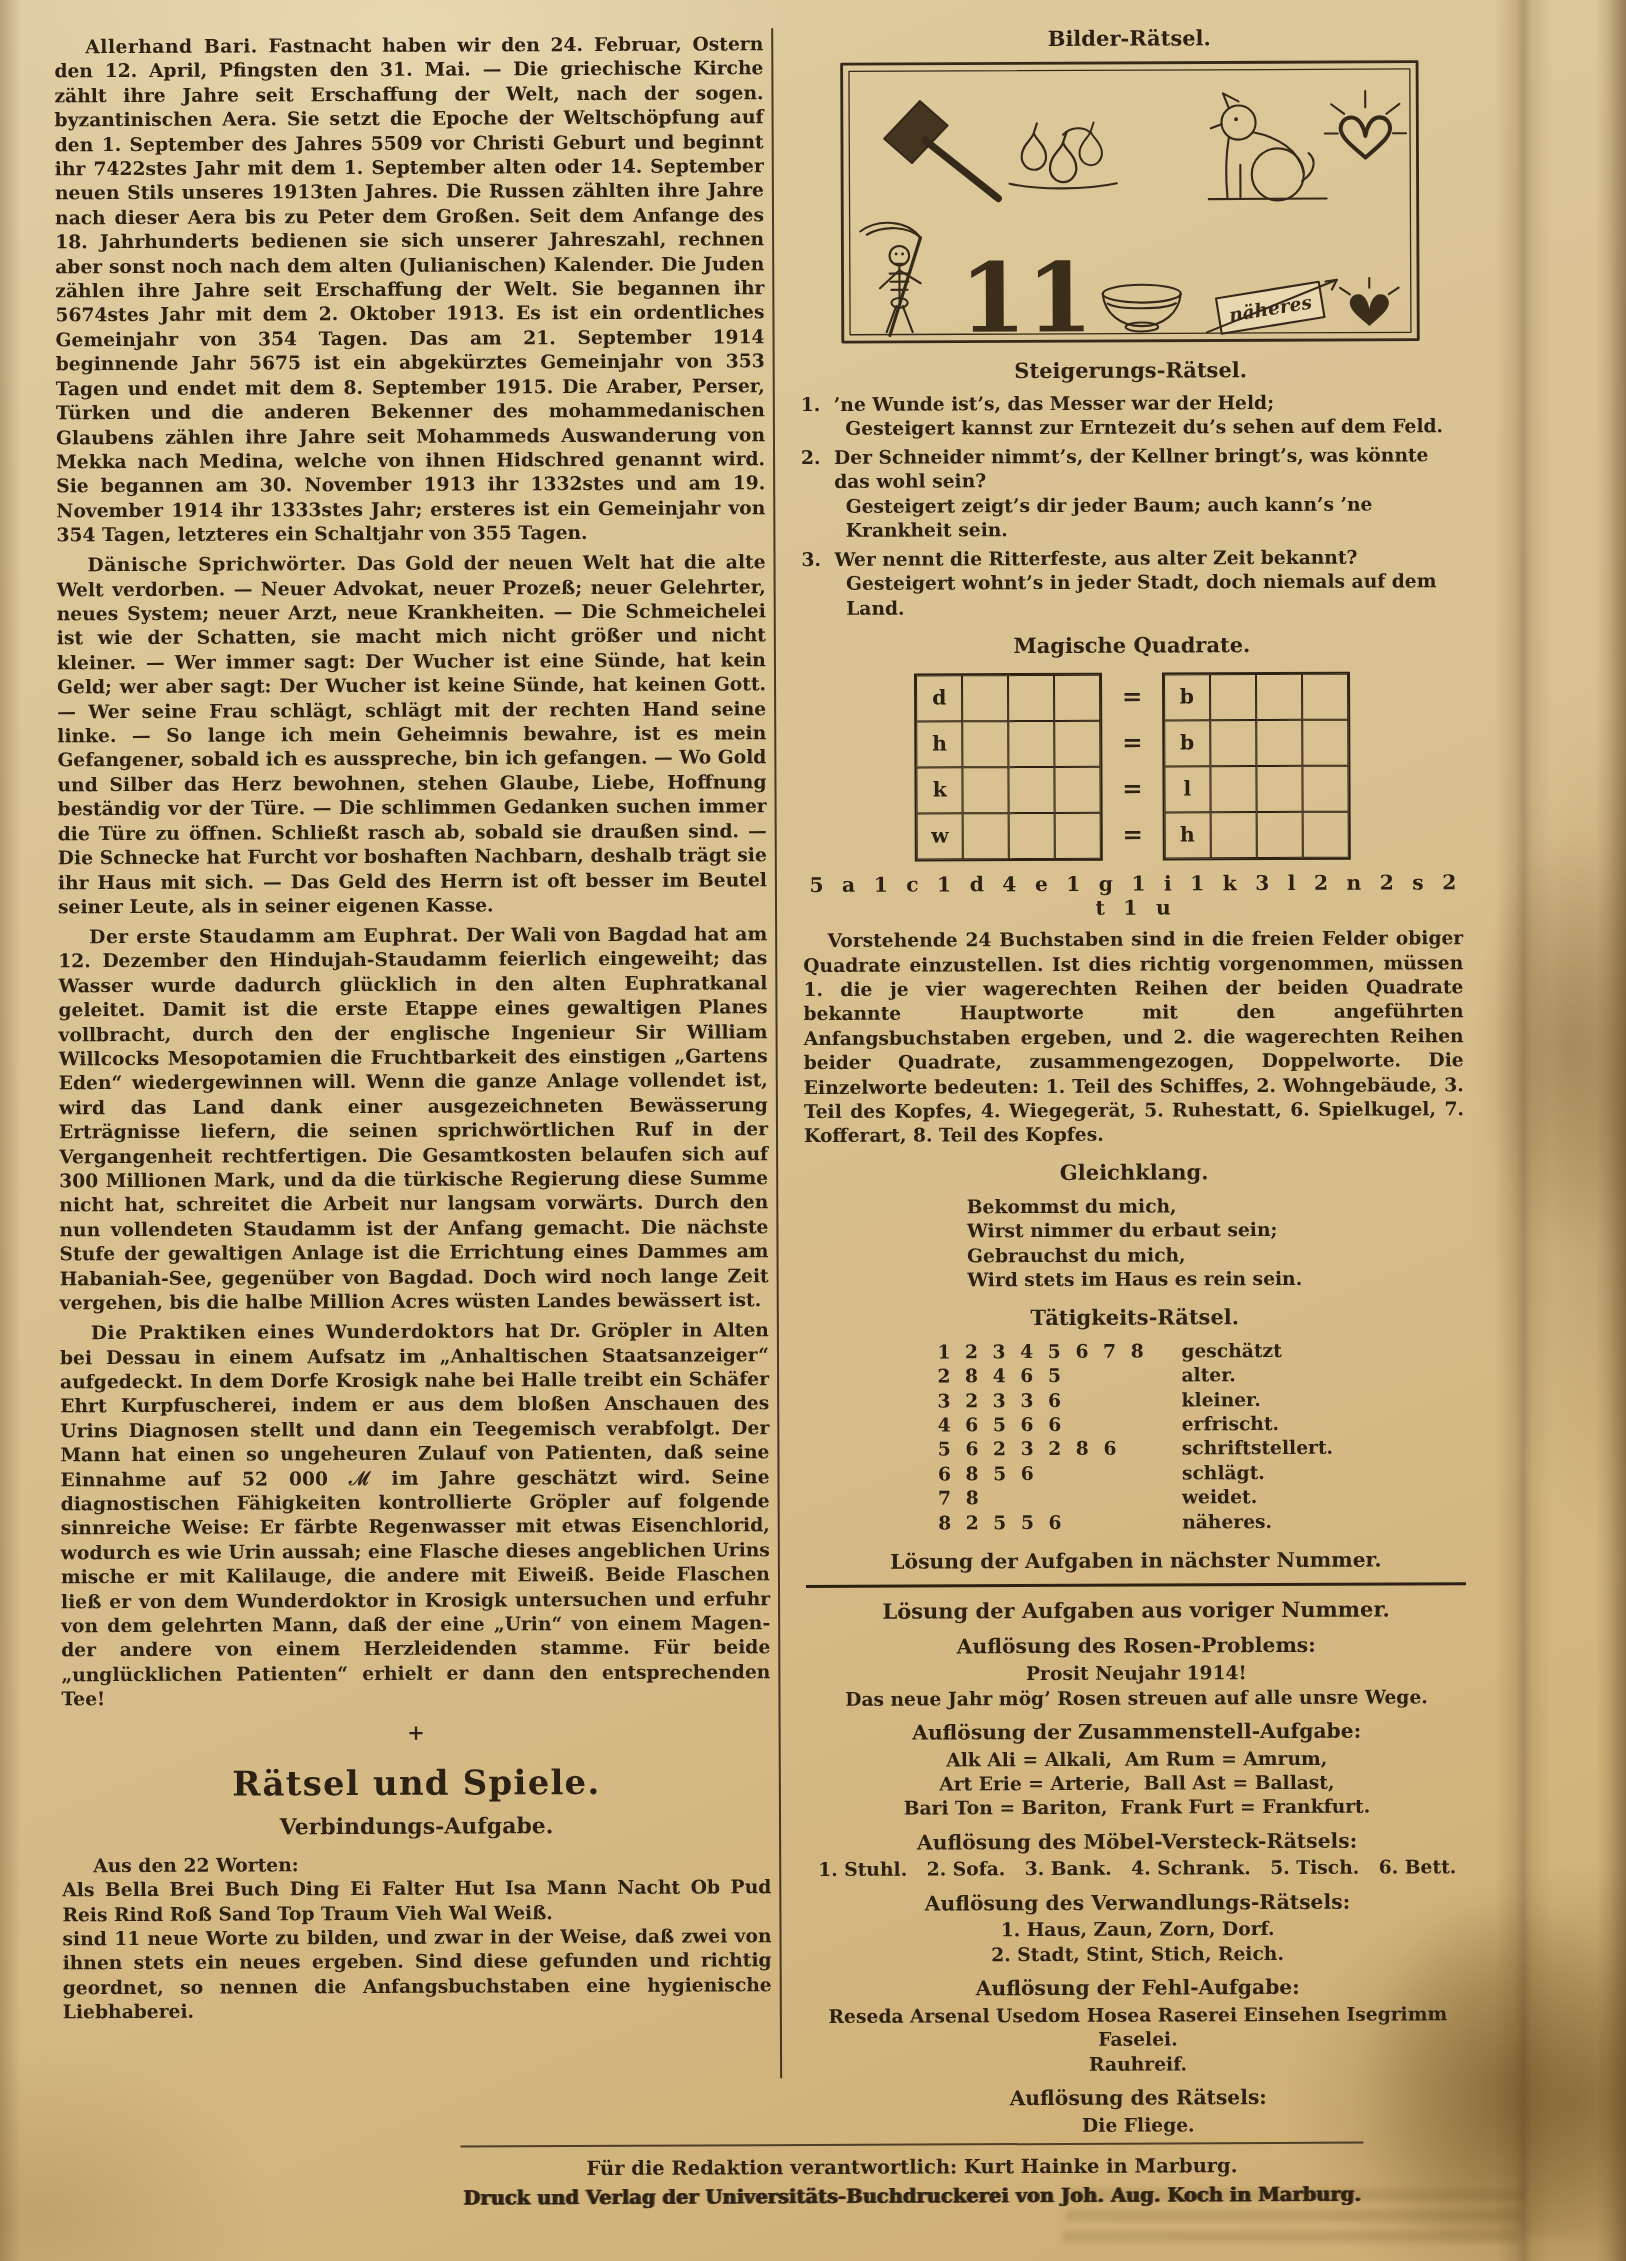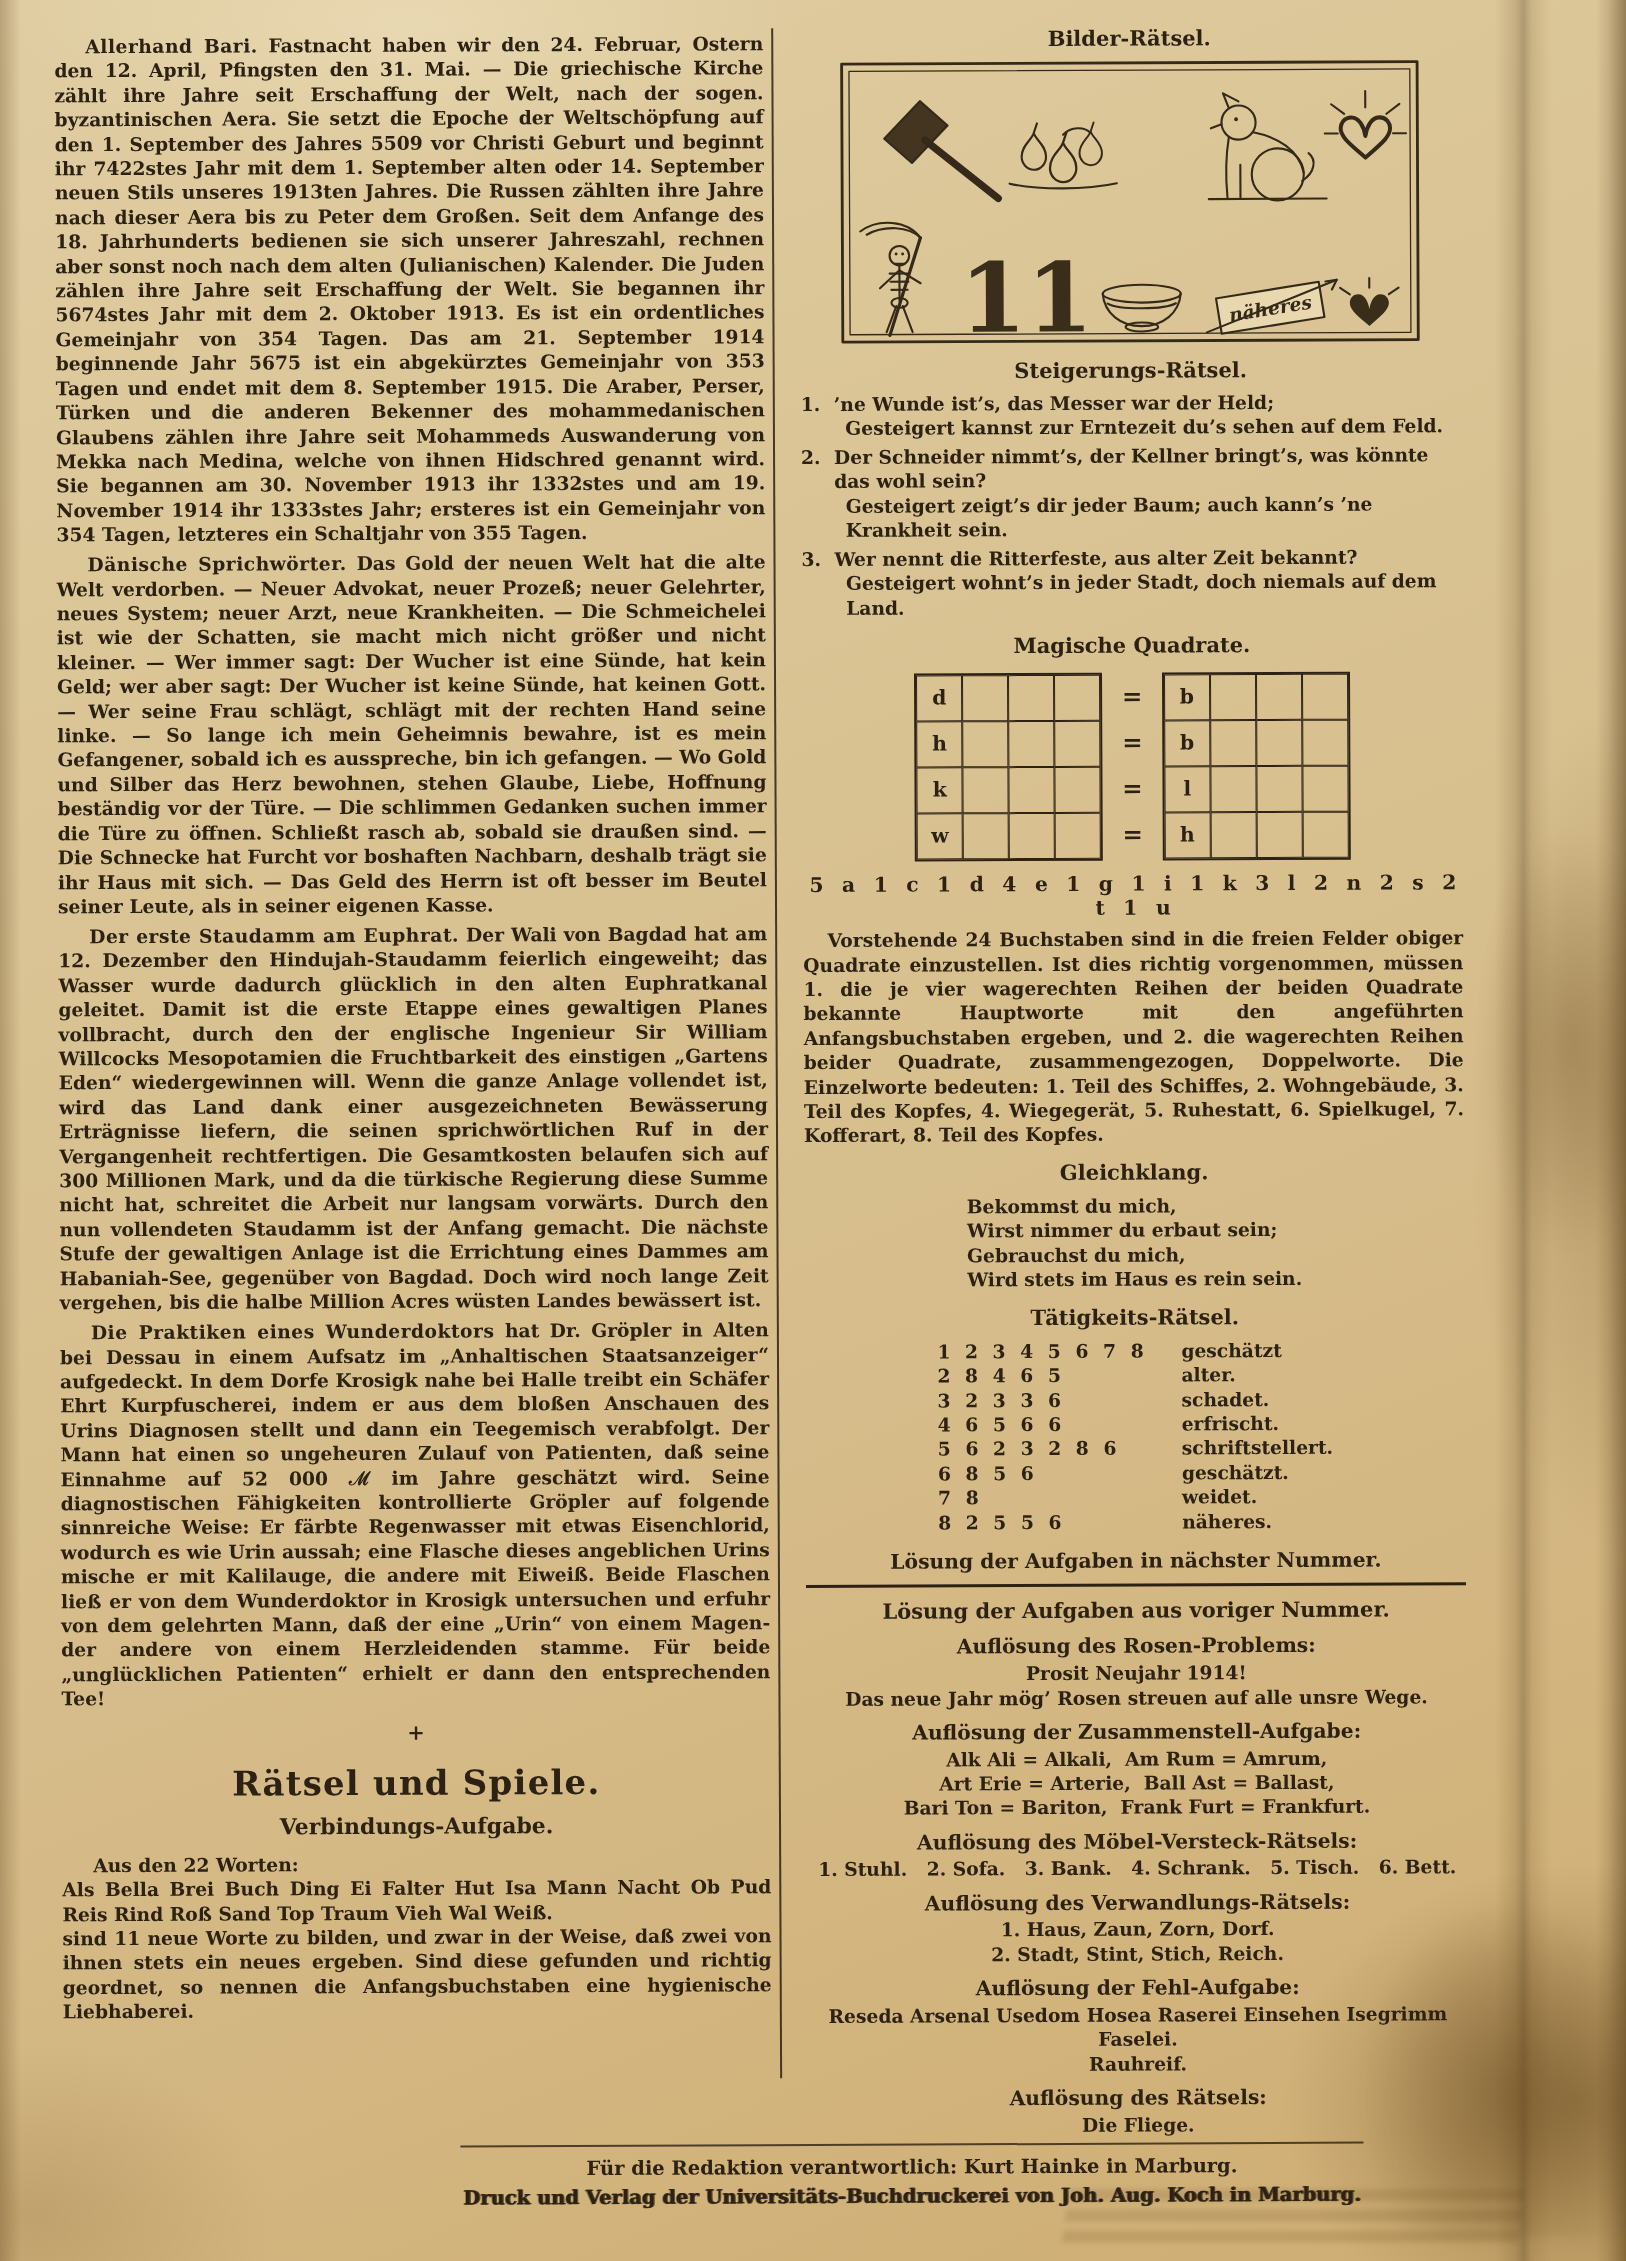--- a/index.html
+++ b/index.html
@@ -281,33 +281,33 @@
       <div class="trow">
           <span class="tnum">1 2 3 4 5 6 7 8</span>
           <span class="tword">geschätzt</span>
         </div>
       <div class="trow">
           <span class="tnum">2 8 4 6 5</span>
           <span class="tword">alter.</span>
         </div>
       <div class="trow">
           <span class="tnum">3 2 3 3 6</span>
-          <span class="tword">schadet.</span>
+          <span class="tword">kleiner.</span>
         </div>
       <div class="trow">
           <span class="tnum">4 6 5 6 6</span>
           <span class="tword">erfrischt.</span>
         </div>
       <div class="trow">
           <span class="tnum">5 6 2 3 2 8 6</span>
           <span class="tword">schriftstellert.</span>
         </div>
       <div class="trow">
           <span class="tnum">6 8 5 6</span>
-          <span class="tword">geschätzt.</span>
+          <span class="tword">schlägt.</span>
         </div>
       <div class="trow">
           <span class="tnum">7 8</span>
           <span class="tword">weidet.</span>
         </div>
       <div class="trow">
           <span class="tnum">8 2 5 5 6</span>
           <span class="tword">näheres.</span>
         </div>
     </div>

